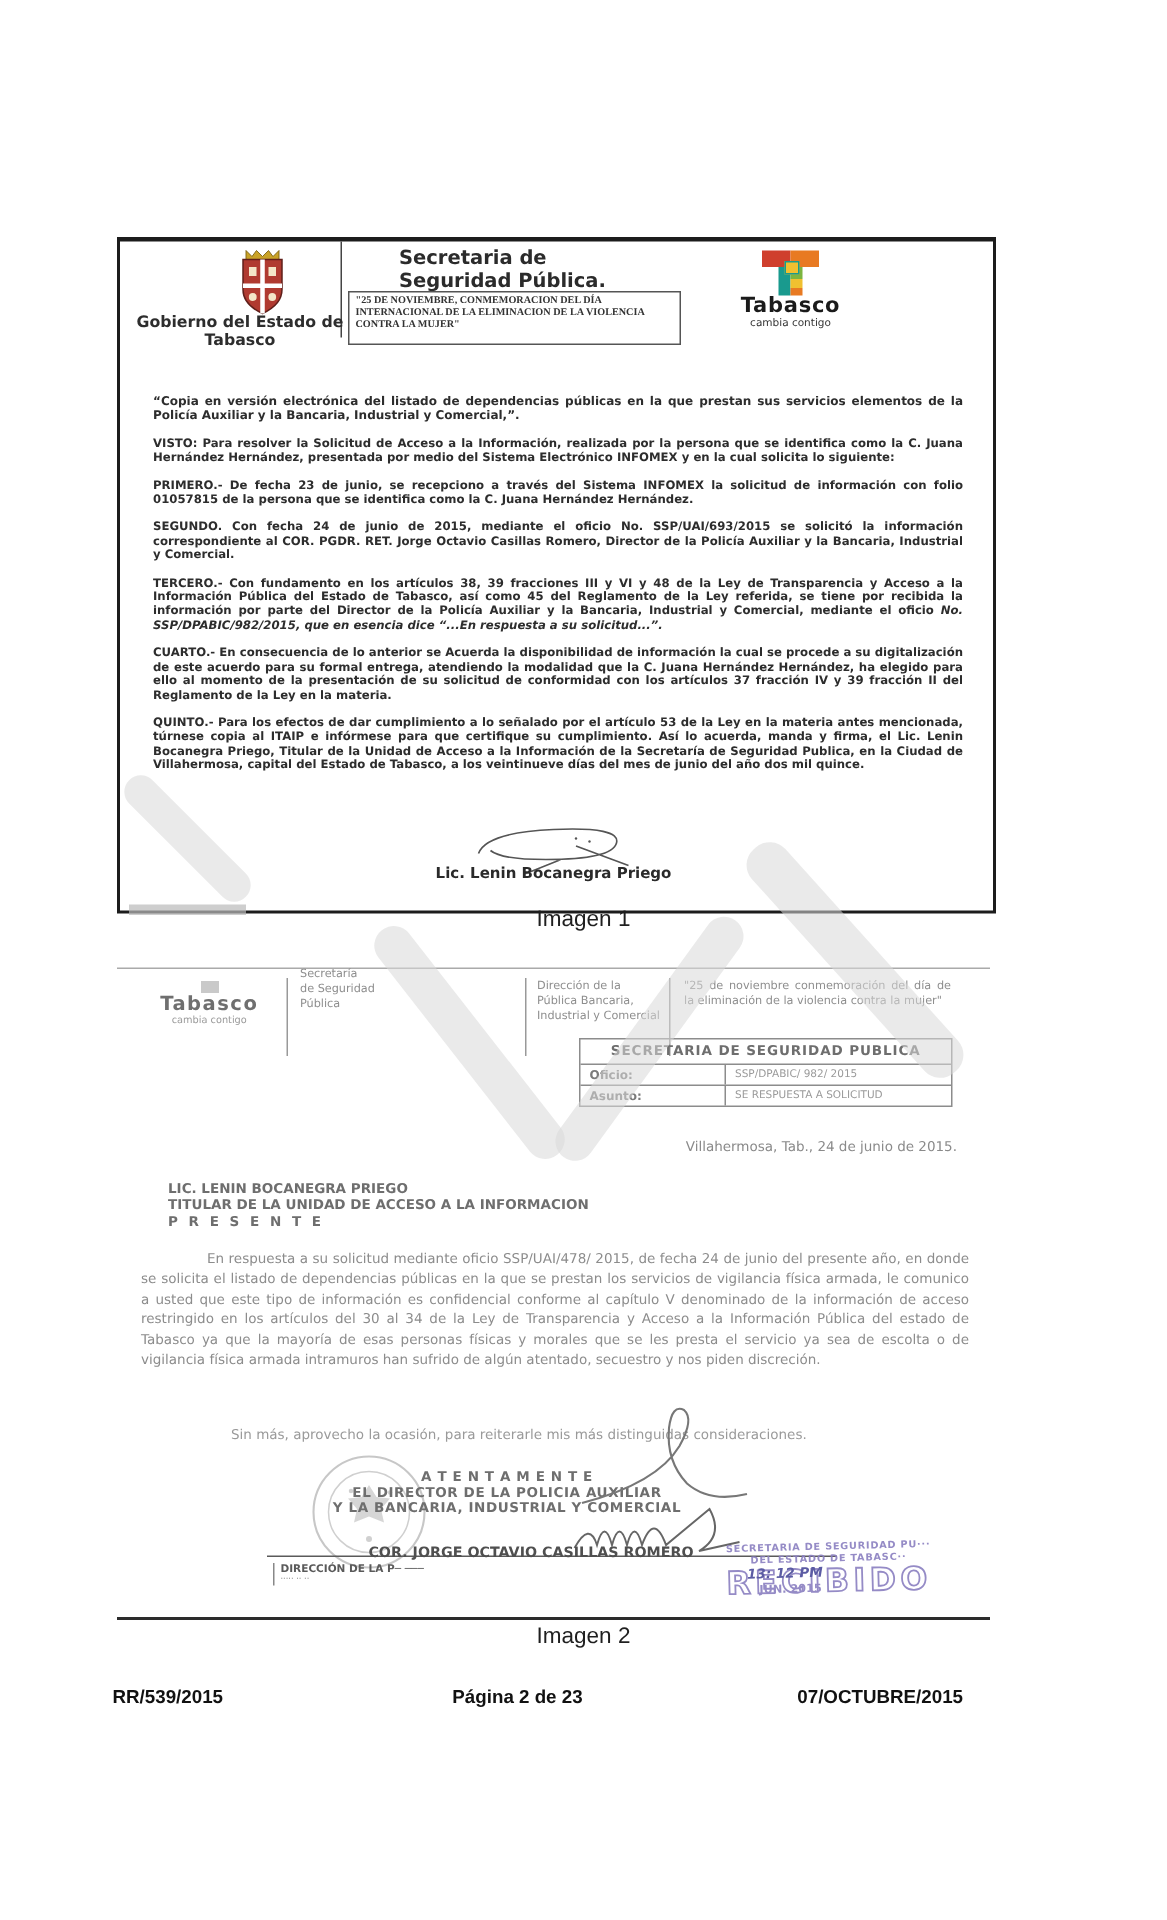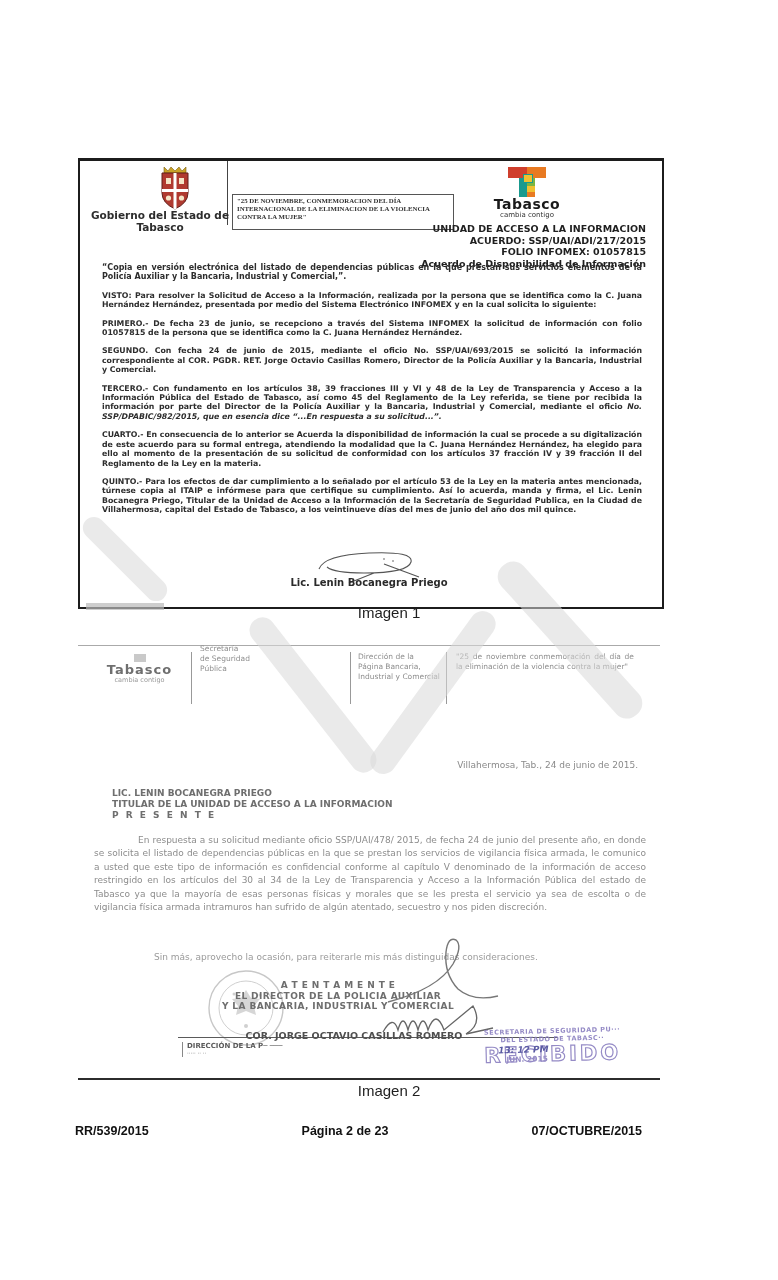--- a/index.html
+++ b/index.html
@@ -115,43 +115,41 @@
         <rect x="19.5" y="8" width="3" height="36" fill="#ffffff"></rect>
         <rect x="8" y="24" width="26" height="3" fill="#ffffff"></rect>
         <rect x="12" y="13" width="5" height="6" fill="#f4e6c8"></rect>
         <rect x="25" y="13" width="5" height="6" fill="#f4e6c8"></rect>
         <circle cx="14.5" cy="33" r="2.6" fill="#f4e6c8"></circle>
         <circle cx="27.5" cy="33" r="2.6" fill="#f4e6c8"></circle>
       </svg>
     </div>
     <div class="gob-label">Gobierno del Estado de Tabasco</div>
 
+    <div class="ssp-title">
+      <div>Secretaria de</div>
+      <div>Seguridad Pública.</div>
+    </div>
 
     <div class="quotebox">"25 DE NOVIEMBRE, CONMEMORACION DEL DÍA INTERNACIONAL DE LA ELIMINACION DE LA VIOLENCIA CONTRA LA MUJER"</div>
 
     <div class="tlogo">
       <div class="t-shape">
         <div class="bar-l"></div>
           <div class="bar-r"></div>
         <div class="stem-l"></div>
           <div class="stem-r1"></div>
           <div class="stem-r2"></div>
           <div class="stem-r3"></div>
         <div class="dot"></div>
       </div>
       <div class="tname">Tabasco</div>
       <div class="tslogan">cambia contigo</div>
     </div>
 
-    <div class="uai-block">
-      <div>UNIDAD DE ACCESO A LA INFORMACION</div>
-      <div>ACUERDO: SSP/UAI/ADI/217/2015</div>
-      <div>FOLIO  INFOMEX: 01057815</div>
-      <div>Acuerdo de Disponibilidad de Información</div>
-    </div>
 
     <div class="d1body">
       <p class="d1p quote">“Copia en versión electrónica del listado de dependencias públicas en la que prestan sus servicios elementos de la Policía Auxiliar y la Bancaria, Industrial y Comercial,”.</p>
       <p class="d1p"><span class="lead">VISTO:</span><span> Para resolver la Solicitud de Acceso a la Información, realizada por la persona que se identifica como la C. Juana Hernández Hernández, presentada por medio del Sistema Electrónico INFOMEX y en la cual solicita lo siguiente:</span></p>
       <p class="d1p"><span>PRIMERO.-</span><span> De fecha 23 de junio, se recepciono a través del Sistema INFOMEX la solicitud de información con folio 01057815 de la persona que se identifica como la C. Juana Hernández Hernández.</span></p>
       <p class="d1p"><span>SEGUNDO.</span><span> Con fecha 24 de junio de 2015, mediante el oficio No. SSP/UAI/693/2015 se solicitó la información correspondiente al COR. PGDR. RET. Jorge Octavio Casillas Romero, Director de la Policía Auxiliar y la Bancaria, Industrial y Comercial.</span></p>
       <p class="d1p"><span>TERCERO.-</span><span> Con fundamento en los artículos 38, 39 fracciones III y VI y 48 de la Ley de Transparencia y Acceso a la Información Pública del Estado de Tabasco, así como 45 del Reglamento de la Ley referida, se tiene por recibida la información por parte del Director de la Policía Auxiliar y la Bancaria, Industrial y Comercial, mediante el oficio </span><i>No. SSP/DPABIC/982/2015, que en esencia dice “...En respuesta a su solicitud...”.</i></p>
       <p class="d1p"><span>CUARTO.-</span><span> En consecuencia de lo anterior se Acuerda la disponibilidad de información la cual se procede a su digitalización de este acuerdo para su formal entrega, atendiendo la modalidad que la C. Juana Hernández Hernández, ha elegido para ello al momento de la presentación de su solicitud de conformidad con los artículos 37 fracción IV y 39 fracción II del Reglamento de la Ley en la materia.</span></p>
       <p class="d1p"><span>QUINTO.-</span><span> Para los efectos de dar cumplimiento a lo señalado por el artículo 53 de la Ley en la materia antes mencionada, túrnese copia al ITAIP e infórmese para que certifique su cumplimiento. Así lo acuerda, manda y firma, el Lic. Lenin Bocanegra Priego, Titular de la Unidad de Acceso a la Información de la Secretaría de Seguridad Publica, en la Ciudad de Villahermosa, capital del Estado de Tabasco, a los veintinueve días del mes de junio del año dos mil quince.</span></p>
     </div>
@@ -180,25 +178,36 @@
       <div class="tslogan">cambia contigo</div>
     </div>
 
     <div class="d2col" style="left:122px;top:-2px;">
       <div>Secretaría</div>
       <div>de Seguridad</div>
       <div>Pública</div>
     </div>
     <div class="d2col" style="left:280px;">
       <div>Dirección de la</div>
-      <div>Página Bancaria,</div>
+      <div>Pública Bancaria,</div>
       <div>Industrial y Comercial</div>
     </div>
     <div class="d2col" style="left:378px;width:178px;text-align:justify;">"25 de noviembre conmemoración del día de la eliminación de la violencia contra la mujer"</div>
 
+    <div class="oficio-table">
+      <div class="th">SECRETARIA DE SEGURIDAD PUBLICA</div>
+      <div class="tr">
+        <div class="td-l">Oficio:</div>
+        <div class="td-v">SSP/DPABIC/ 982/ 2015</div>
+      </div>
+      <div class="tr">
+        <div class="td-l">Asunto:</div>
+        <div class="td-v" style="text-transform:uppercase;">SE RESPUESTA A SOLICITUD</div>
+      </div>
+    </div>
 
     <div class="d2date">Villahermosa, Tab., 24 de junio  de 2015.</div>
 
     <div class="d2addr">
       <div>LIC. LENIN BOCANEGRA PRIEGO</div>
       <div>TITULAR DE LA UNIDAD DE ACCESO A LA INFORMACION</div>
       <div style="letter-spacing:2px;">P R E S E N T E</div>
     </div>
 
     <div class="d2body">En respuesta a su solicitud mediante oficio SSP/UAI/478/ 2015, de fecha 24 de junio del presente año, en donde se solicita el listado de dependencias públicas en la que se prestan los servicios de vigilancia física armada, le comunico a usted que este tipo de información es confidencial conforme al capítulo V denominado de la información de acceso restringido en los artículos del 30 al 34 de la Ley de Transparencia y Acceso a la Información Pública del estado de Tabasco ya que la mayoría de esas personas físicas y morales que se les presta el servicio ya sea de escolta o de vigilancia física armada intramuros han sufrido de algún atentado, secuestro y nos piden discreción.</div>

